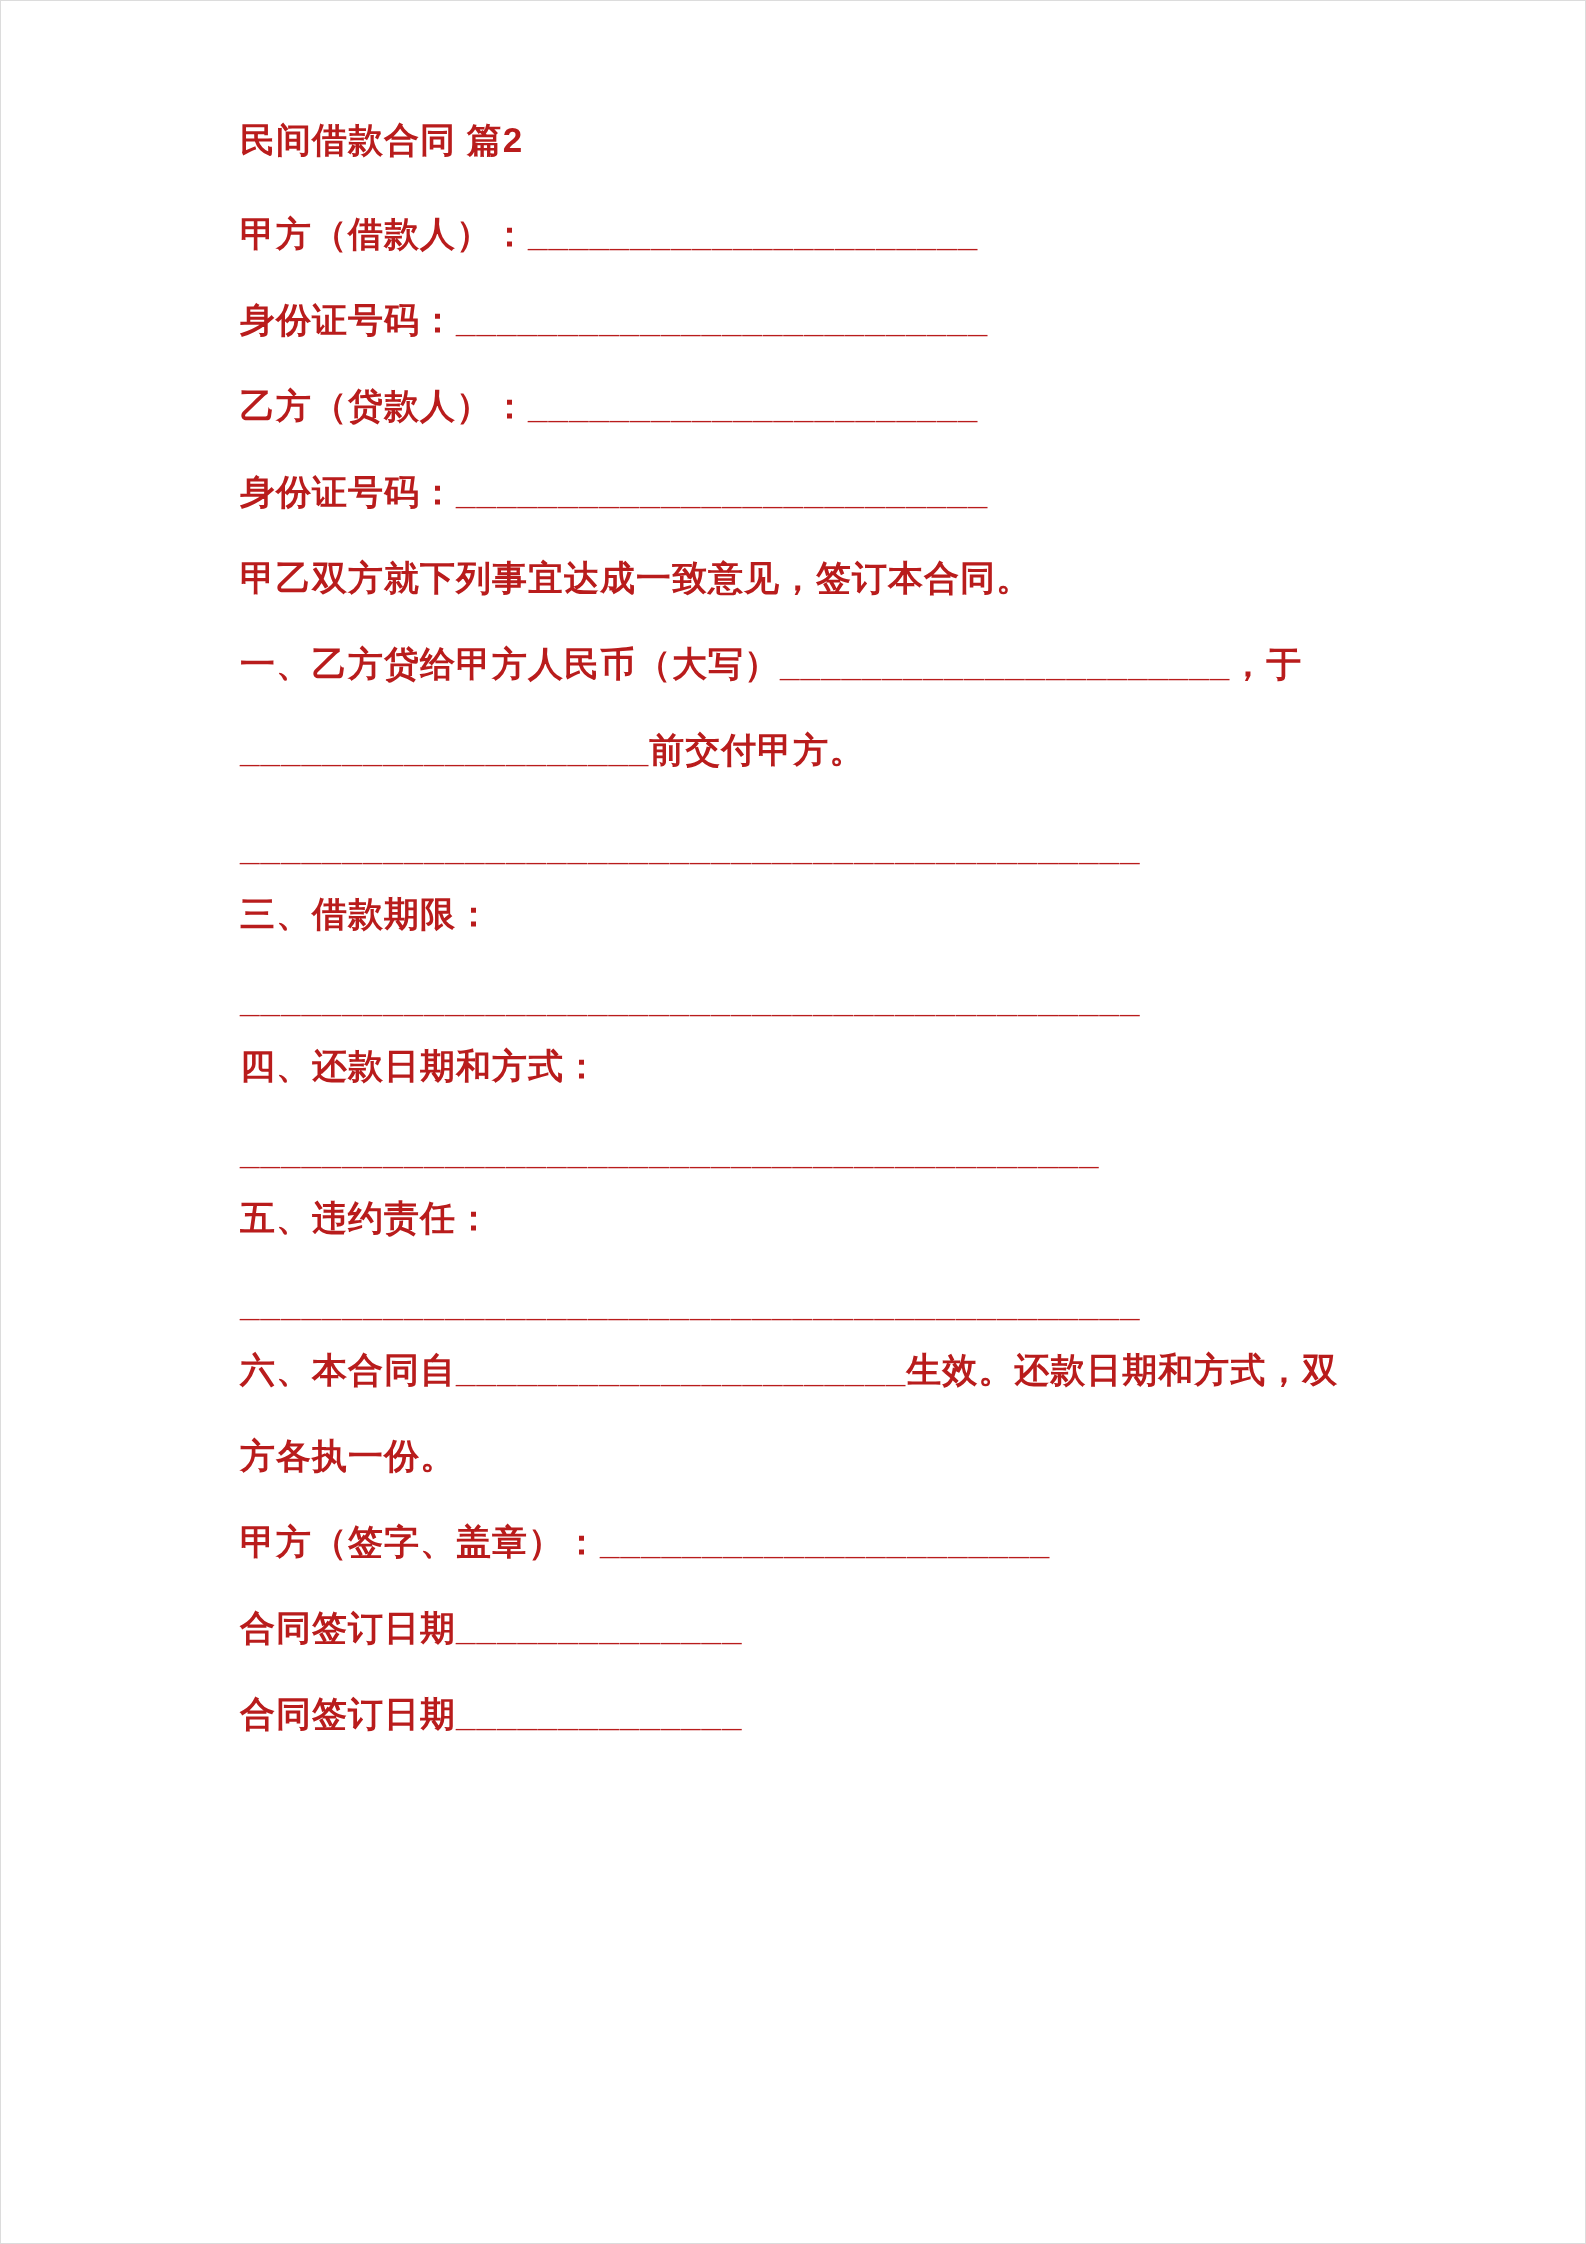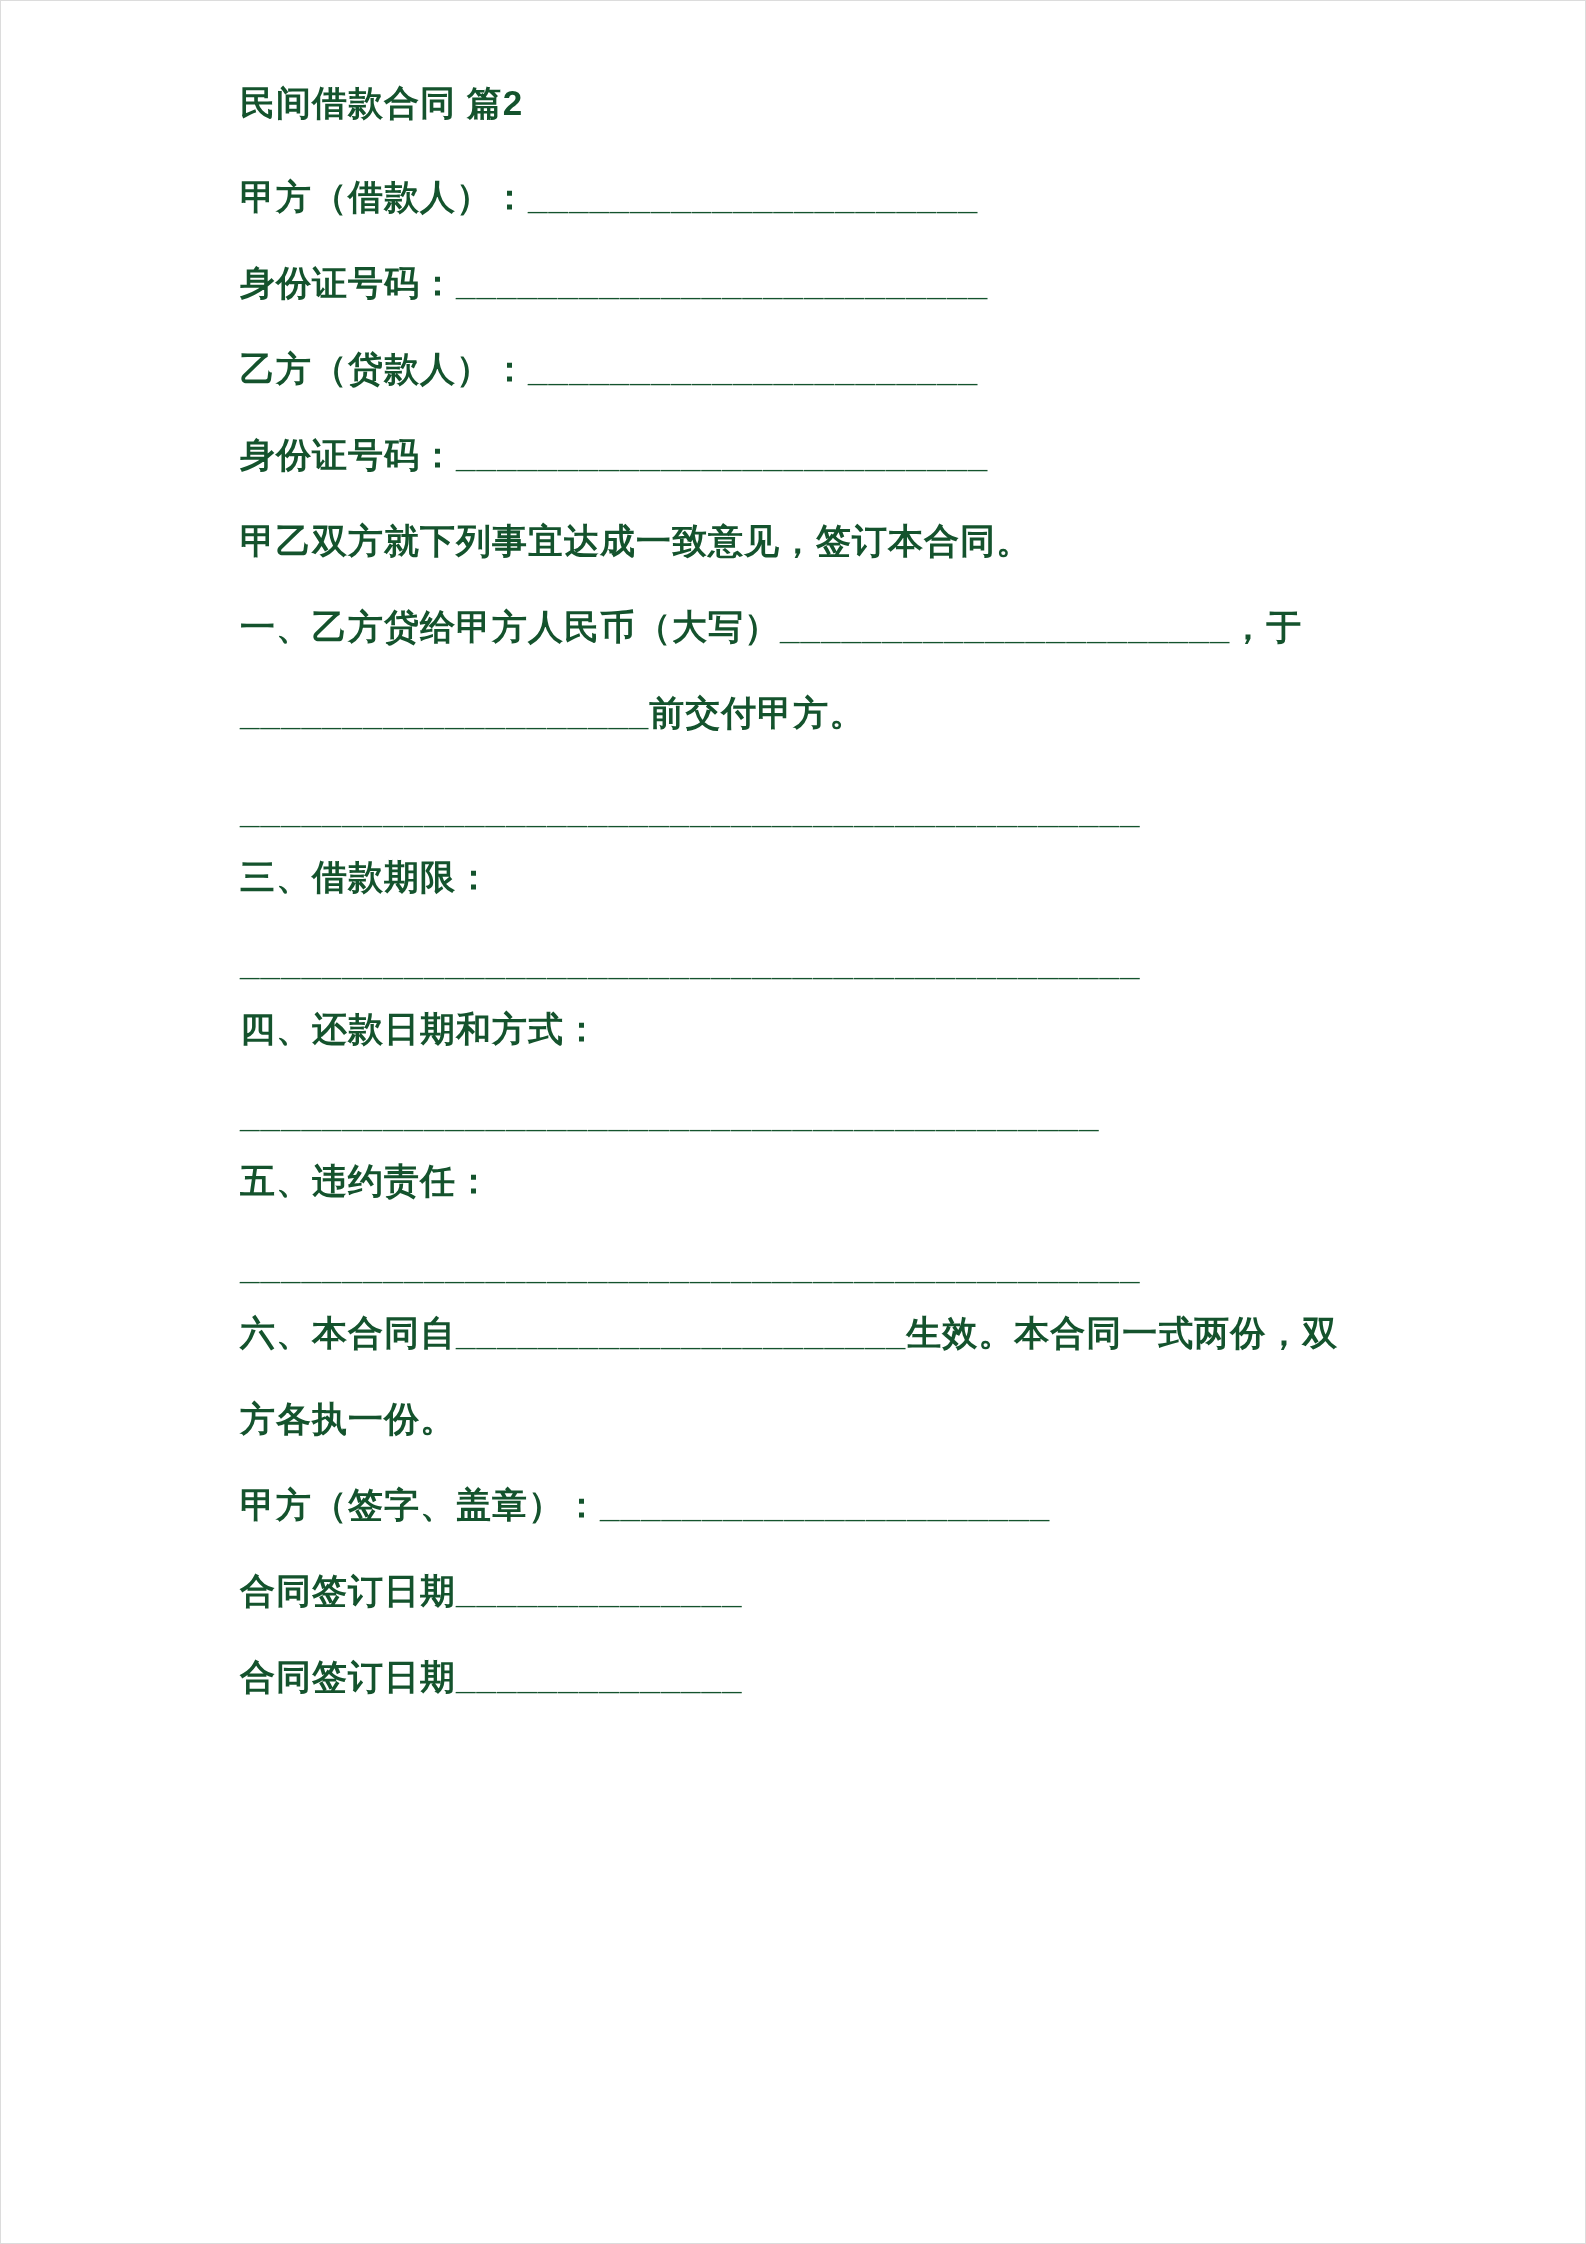--- a/index.html
+++ b/index.html
@@ -13,22 +13,22 @@
     height: 2244px;
     position: relative;
     font-family: "Liberation Sans", "DejaVu Sans", sans-serif;
     box-shadow: inset 0 0 0 1px #dcdcdc; 
     overflow: hidden;
   }
 
   .page {
     width: 100%;
     height: 100%;
-    padding: 80px 220px 0 240px;
-    color: #14532d;
+    padding: 117px 220px 0 240px;
+    color: #b91c1c;
   }
 
   .doc-title {
     font-size: 35px;
     font-weight: bold;
     line-height: 46px;
     margin-bottom: 48px;
     letter-spacing: 1px;
   }
 
@@ -65,19 +65,19 @@
   <div class="line">甲乙双方就下列事宜达成一致意见，签订本合同。</div>
   <div class="line">一、乙方贷给甲方人民币（大写）______________________，于</div>
   <div class="line wrap-cont">____________________前交付甲方。</div>
   <div class="line blank-line">____________________________________________</div>
   <div class="line">三、借款期限：</div>
   <div class="line blank-line">____________________________________________</div>
   <div class="line">四、还款日期和方式：</div>
   <div class="line blank-line">__________________________________________</div>
   <div class="line">五、违约责任：</div>
   <div class="line blank-line">____________________________________________</div>
-  <div class="line">六、本合同自______________________生效。本合同一式两份，双</div>
+  <div class="line">六、本合同自______________________生效。还款日期和方式，双</div>
   <div class="line">方各执一份。</div>
   <div class="line">甲方（签字、盖章）：______________________</div>
   <div class="line">合同签订日期______________</div>
   <div class="line">合同签订日期______________</div>
 
 </div>
 
 </body></html>

